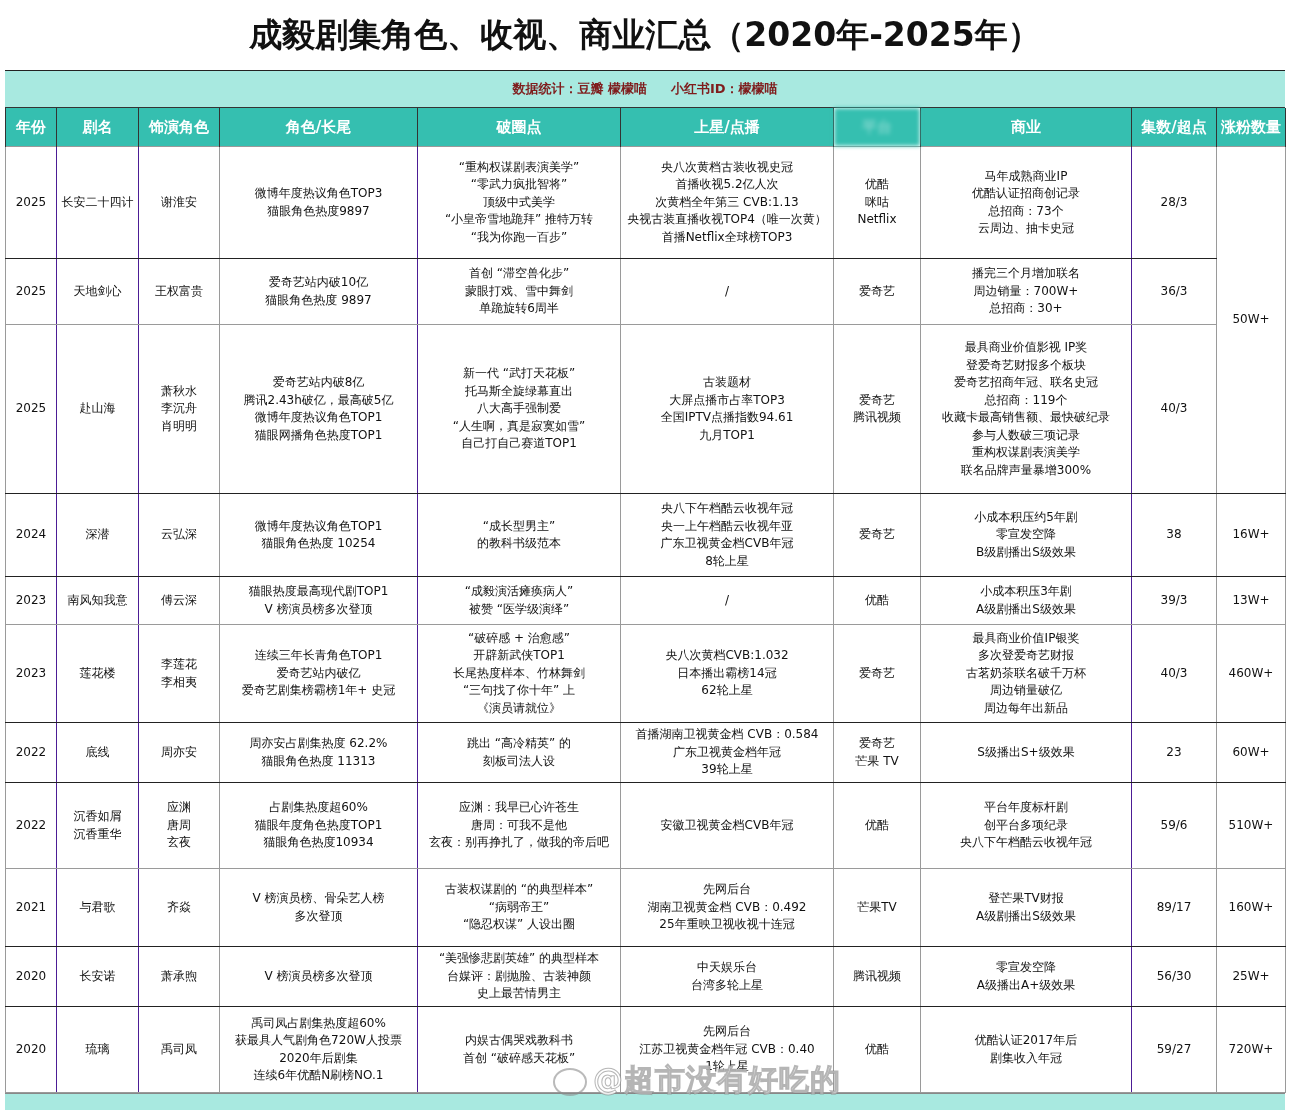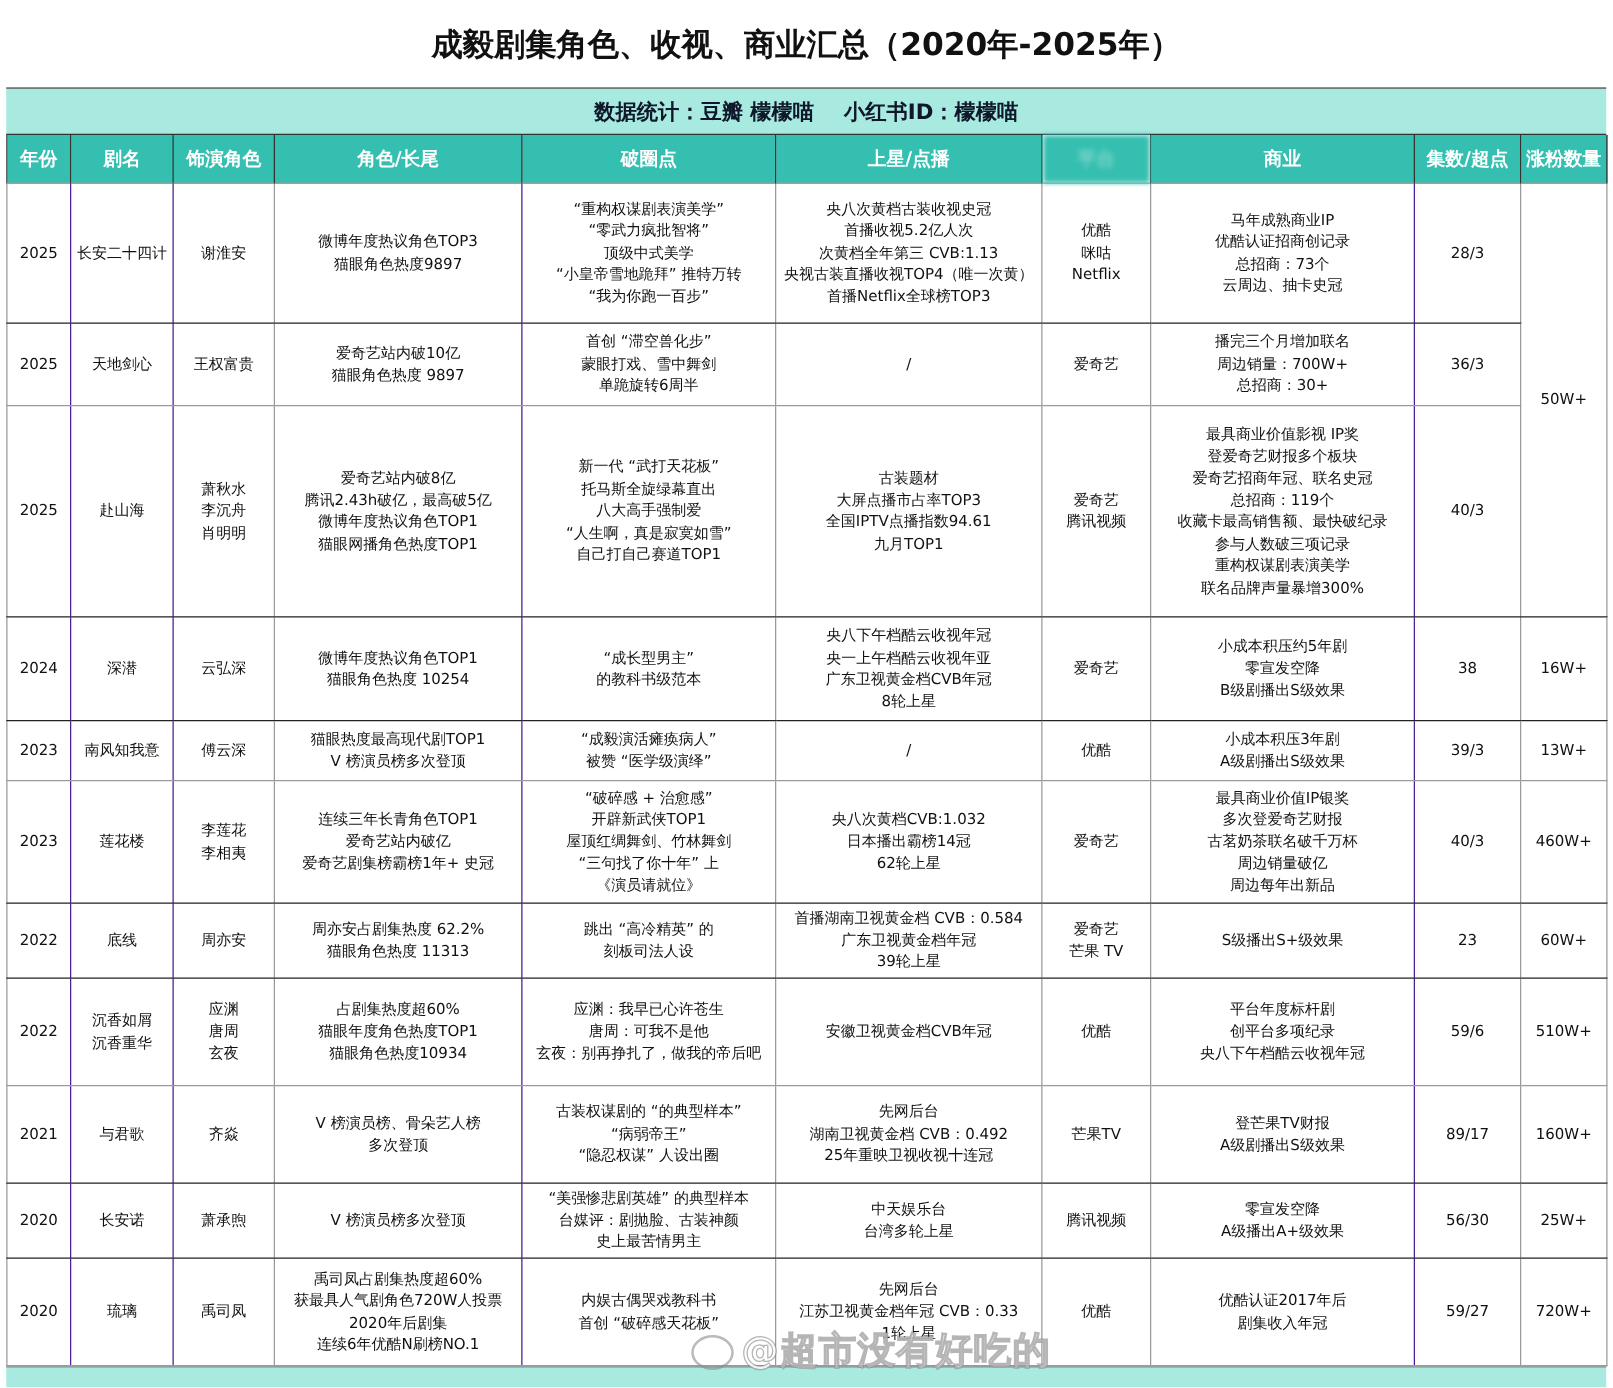--- a/index.html
+++ b/index.html
@@ -1,23 +1,23 @@
 <!DOCTYPE html>
 <html><head>
 <meta charset="utf-8">
 <style>
   html, body { margin: 0; padding: 0; background: #ffffff; }
   body { width: 1290px; height: 1110px; overflow: hidden; position: relative;
          font-family: "DejaVu Sans", "Liberation Sans", sans-serif; color: #111; }
   .sheet { position: absolute; left: 5px; top: 0; width: 1280px; }
   .title { height: 70px; display: flex; align-items: center; justify-content: center;
-           font-size: 25px; font-weight: bold; color: #111; letter-spacing: 0px;
+           font-size: 33px; font-weight: bold; color: #111; letter-spacing: 0px;
            border-bottom: 1px solid #222; }
   .subtitle { height: 36px; background: #a8e9e0; display: flex; align-items: center; justify-content: center;
-              font-size: 17px; font-weight: bold; color: #0f172a; border-bottom: 1px solid #333; }
+              font-size: 13px; font-weight: bold; color: #7f1d1d; border-bottom: 1px solid #333; }
   .subtitle span { margin: 0 12px; }
   table { border-collapse: collapse; table-layout: fixed; width: 1280px; }
   th { background: #35bfb0; color: #ffffff; font-size: 15px; font-weight: bold; height: 38px;
        border-left: 1px solid #333; border-right: 1px solid #333; padding: 0; text-align: center; }
   th.blurred { color: rgba(255,255,255,0.35); filter: blur(2px); }
   td { font-size: 12px; line-height: 17.5px; text-align: center; vertical-align: middle;
        border: 1px solid #9a9a9a; padding: 2px 3px; white-space: nowrap; overflow: hidden; }
   td.dk-r { border-right: 1px solid #4c1d95; }
   tr.dk-b td { border-bottom: 1px solid #222; }
   .line { display: block; }
@@ -252,21 +252,21 @@
             <span class="line">李相夷</span>
           </td>
           <td class="dk-r">
             <span class="line">连续三年长青角色TOP1</span>
             <span class="line">爱奇艺站内破亿</span>
             <span class="line">爱奇艺剧集榜霸榜1年+ 史冠</span>
           </td>
           <td>
             <span class="line">“破碎感 + 治愈感”</span>
             <span class="line">开辟新武侠TOP1</span>
-            <span class="line">屋顶红绸舞剑、竹林舞剑</span>
+            <span class="line">长尾热度样本、竹林舞剑</span>
             <span class="line">“三句找了你十年” 上</span>
             <span class="line">《演员请就位》</span>
           </td>
           <td>
             <span class="line">央八次黄档CVB:1.032</span>
             <span class="line">日本播出霸榜14冠</span>
             <span class="line">62轮上星</span>
           </td>
           <td>
             <span class="line">爱奇艺</span>
@@ -422,21 +422,21 @@
             <span class="line">获最具人气剧角色720W人投票</span>
             <span class="line">2020年后剧集</span>
             <span class="line">连续6年优酷N刷榜NO.1</span>
           </td>
           <td>
             <span class="line">内娱古偶哭戏教科书</span>
             <span class="line">首创 “破碎感天花板”</span>
           </td>
           <td>
             <span class="line">先网后台</span>
-            <span class="line">江苏卫视黄金档年冠 CVB：0.33</span>
+            <span class="line">江苏卫视黄金档年冠 CVB：0.40</span>
             <span class="line">1轮上星</span>
           </td>
           <td>
             <span class="line">优酷</span>
           </td>
           <td class="dk-r">
             <span class="line">优酷认证2017年后</span>
             <span class="line">剧集收入年冠</span>
           </td>
           <td>59/27</td>

